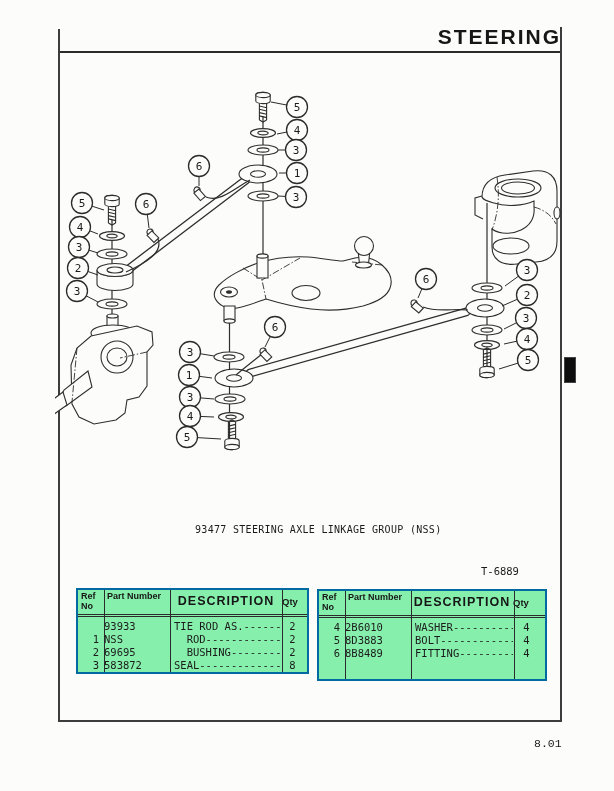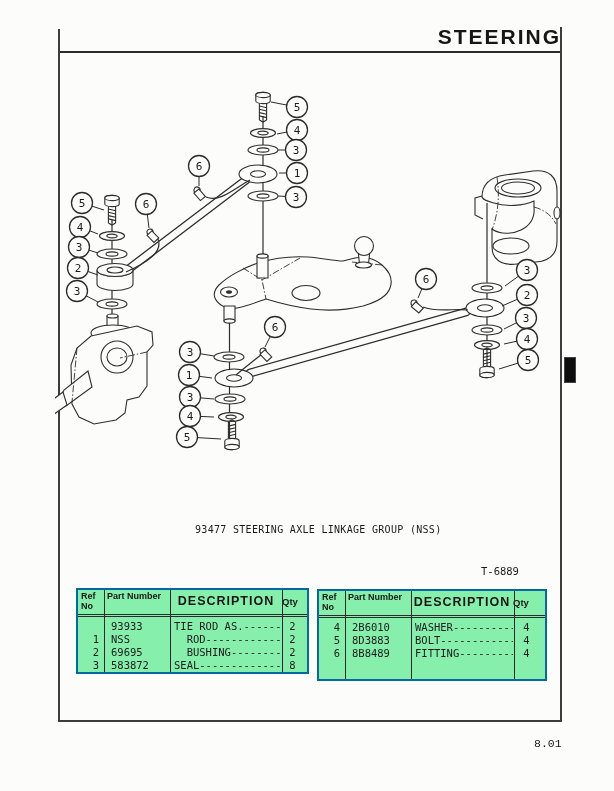--- a/index.html
+++ b/index.html
@@ -35,21 +35,21 @@
   .thead{display:grid;border-bottom:3px double #2b2b2b;height:24px}
   .trow{display:grid;height:13px}
   .t-left .thead,.t-left .trow{grid-template-columns:26px 66px 112px 21px}
   .t-right .thead,.t-right .trow{grid-template-columns:26px 66px 102px 27px}
   .th{font-weight:bold;font-size:9px;line-height:1.08;padding:2px 0 0 3px;color:#161616}
   .th.desc{font-size:12.5px;text-align:center;letter-spacing:1px;padding:5px 0 0 0}
   .th.qty{font-size:9.5px;padding:7px 0 0 0}
   .tbody{padding-top:3px}
   .td{font-family:"DejaVu Sans Mono",monospace;font-size:10.5px;line-height:13px;overflow:hidden;color:#1b1b1b}
   .td.ref{text-align:right;padding-right:5px}
-  .td.part{padding-left:7px}
+  .td.part{}
   .td.desc{white-space:pre;padding-left:4px}
   .td.qty{text-align:center}
   .vline{position:absolute;top:0;bottom:0;width:1.4px;background:#2b2b2b}
 </style>
 </head>
 <body>
 
 <div class="page">
 
   <div class="abs page-title">STEERING</div>

